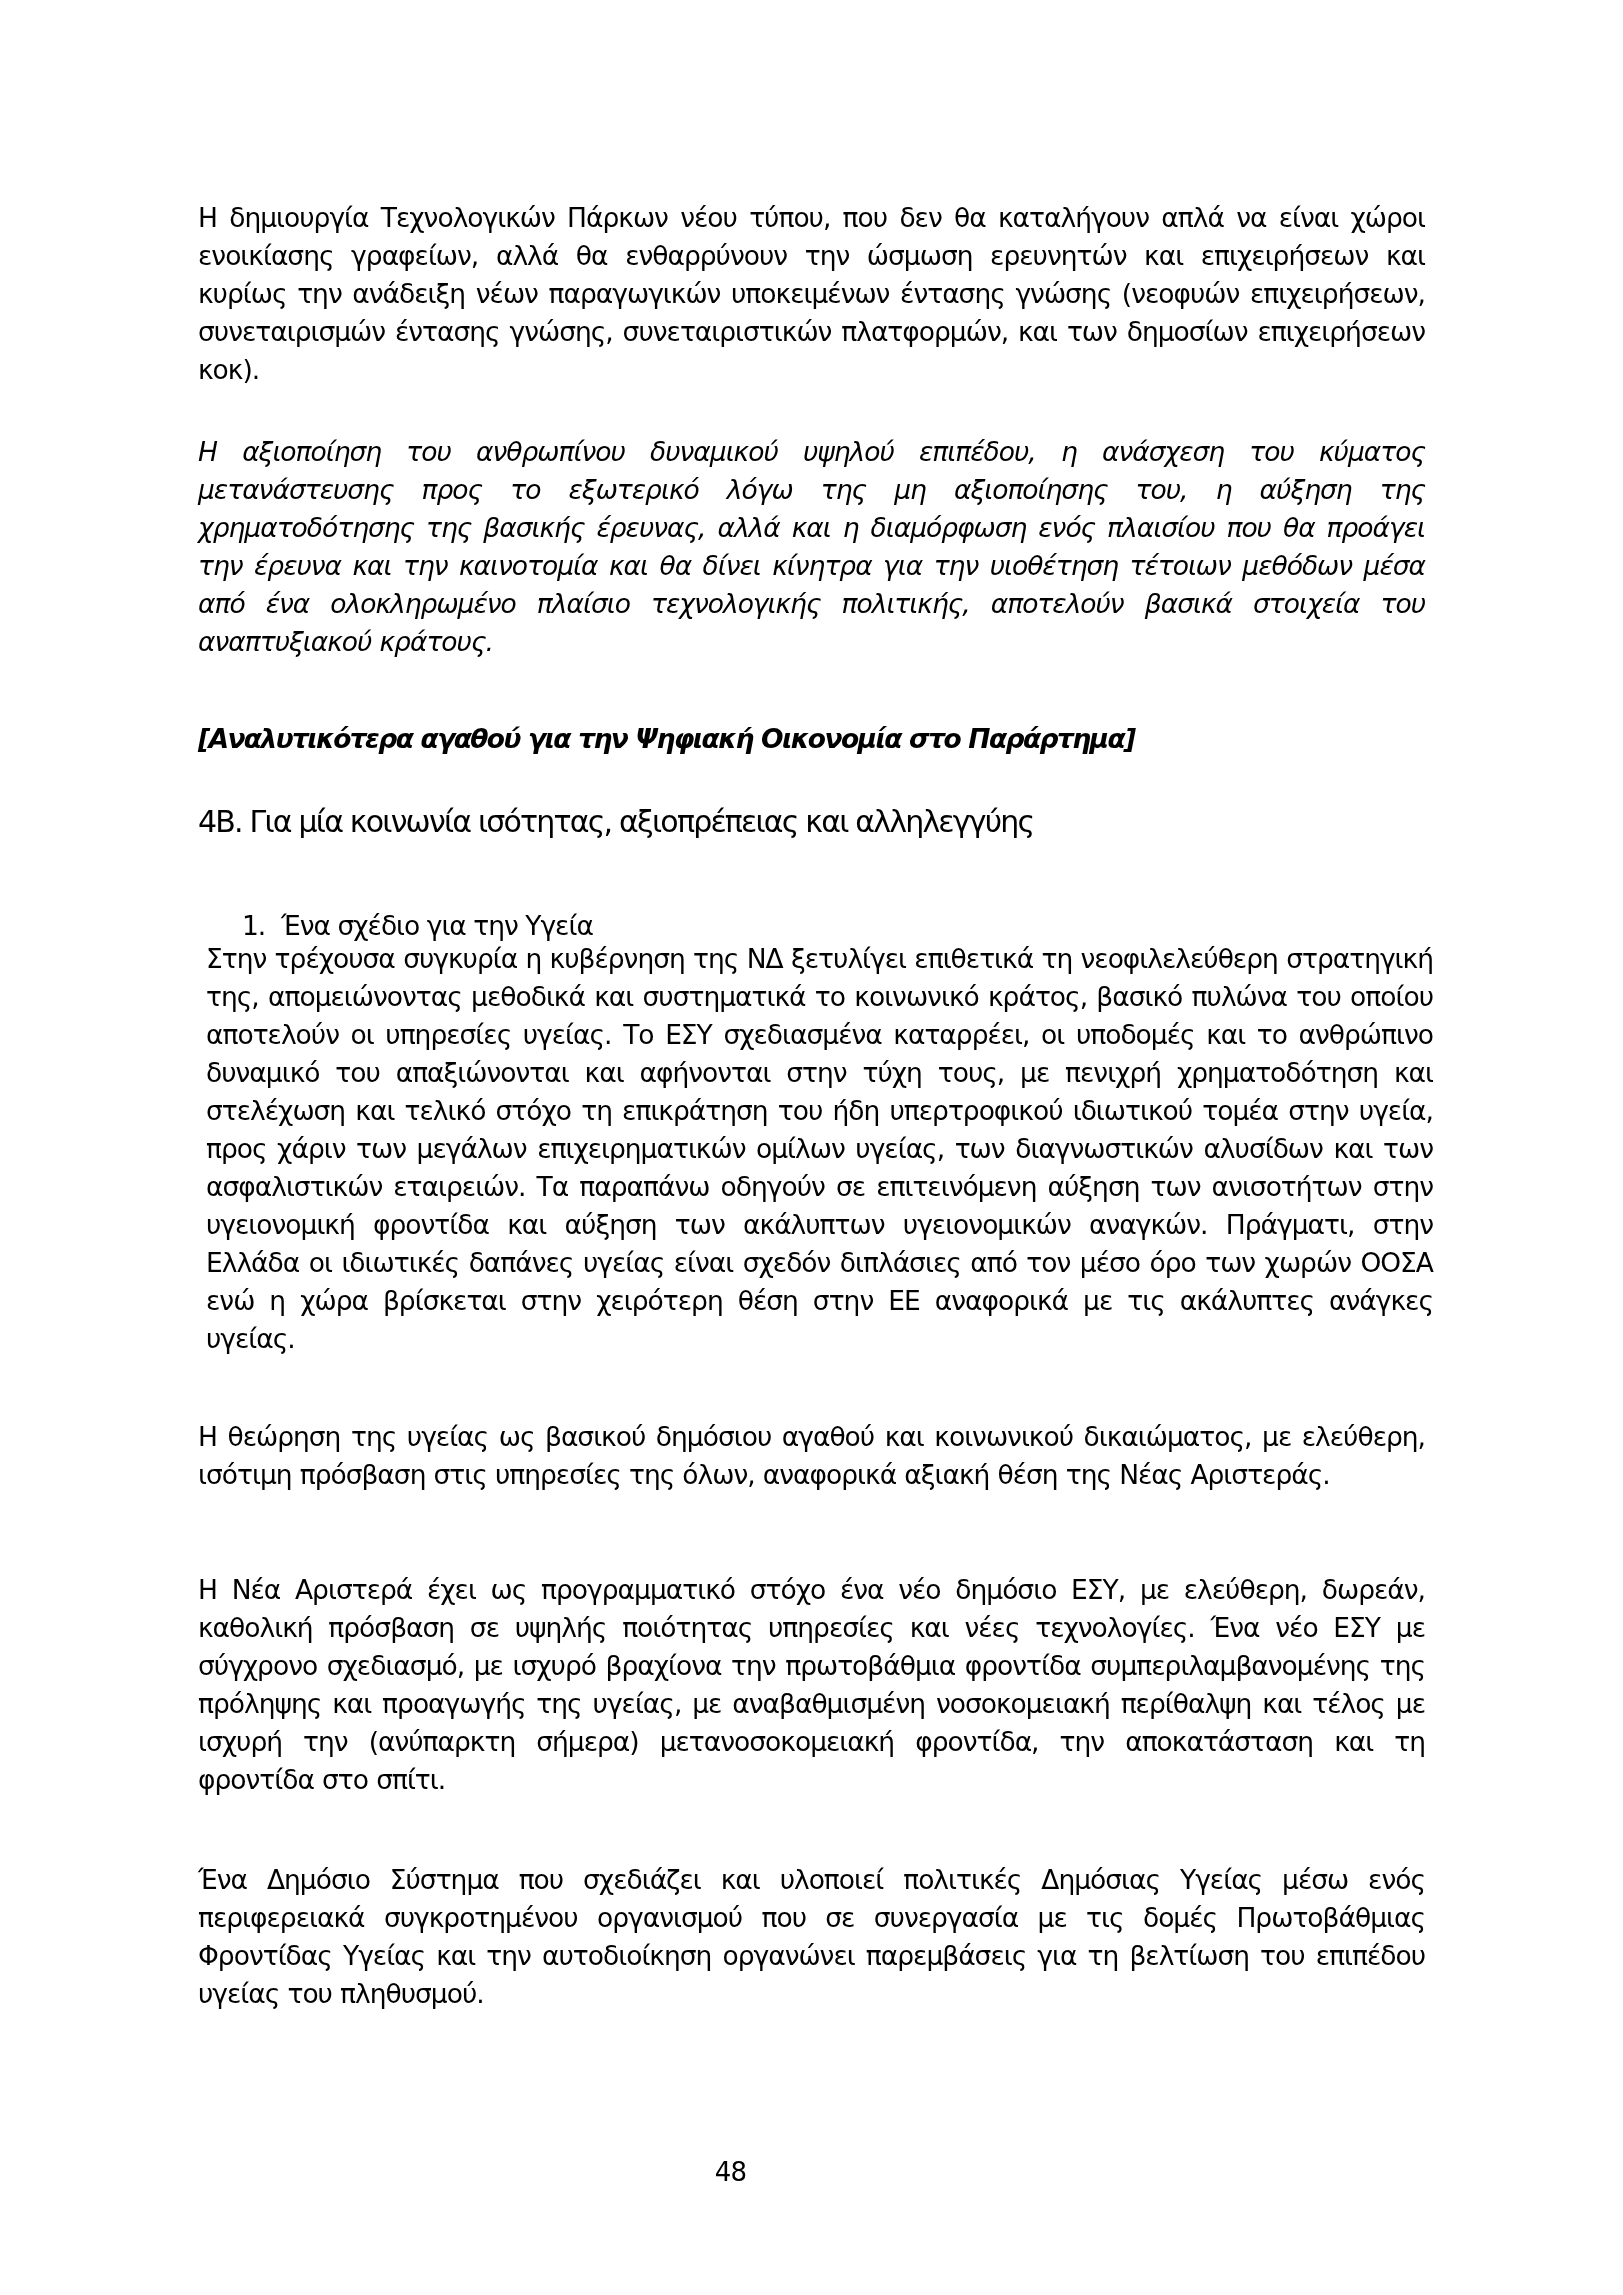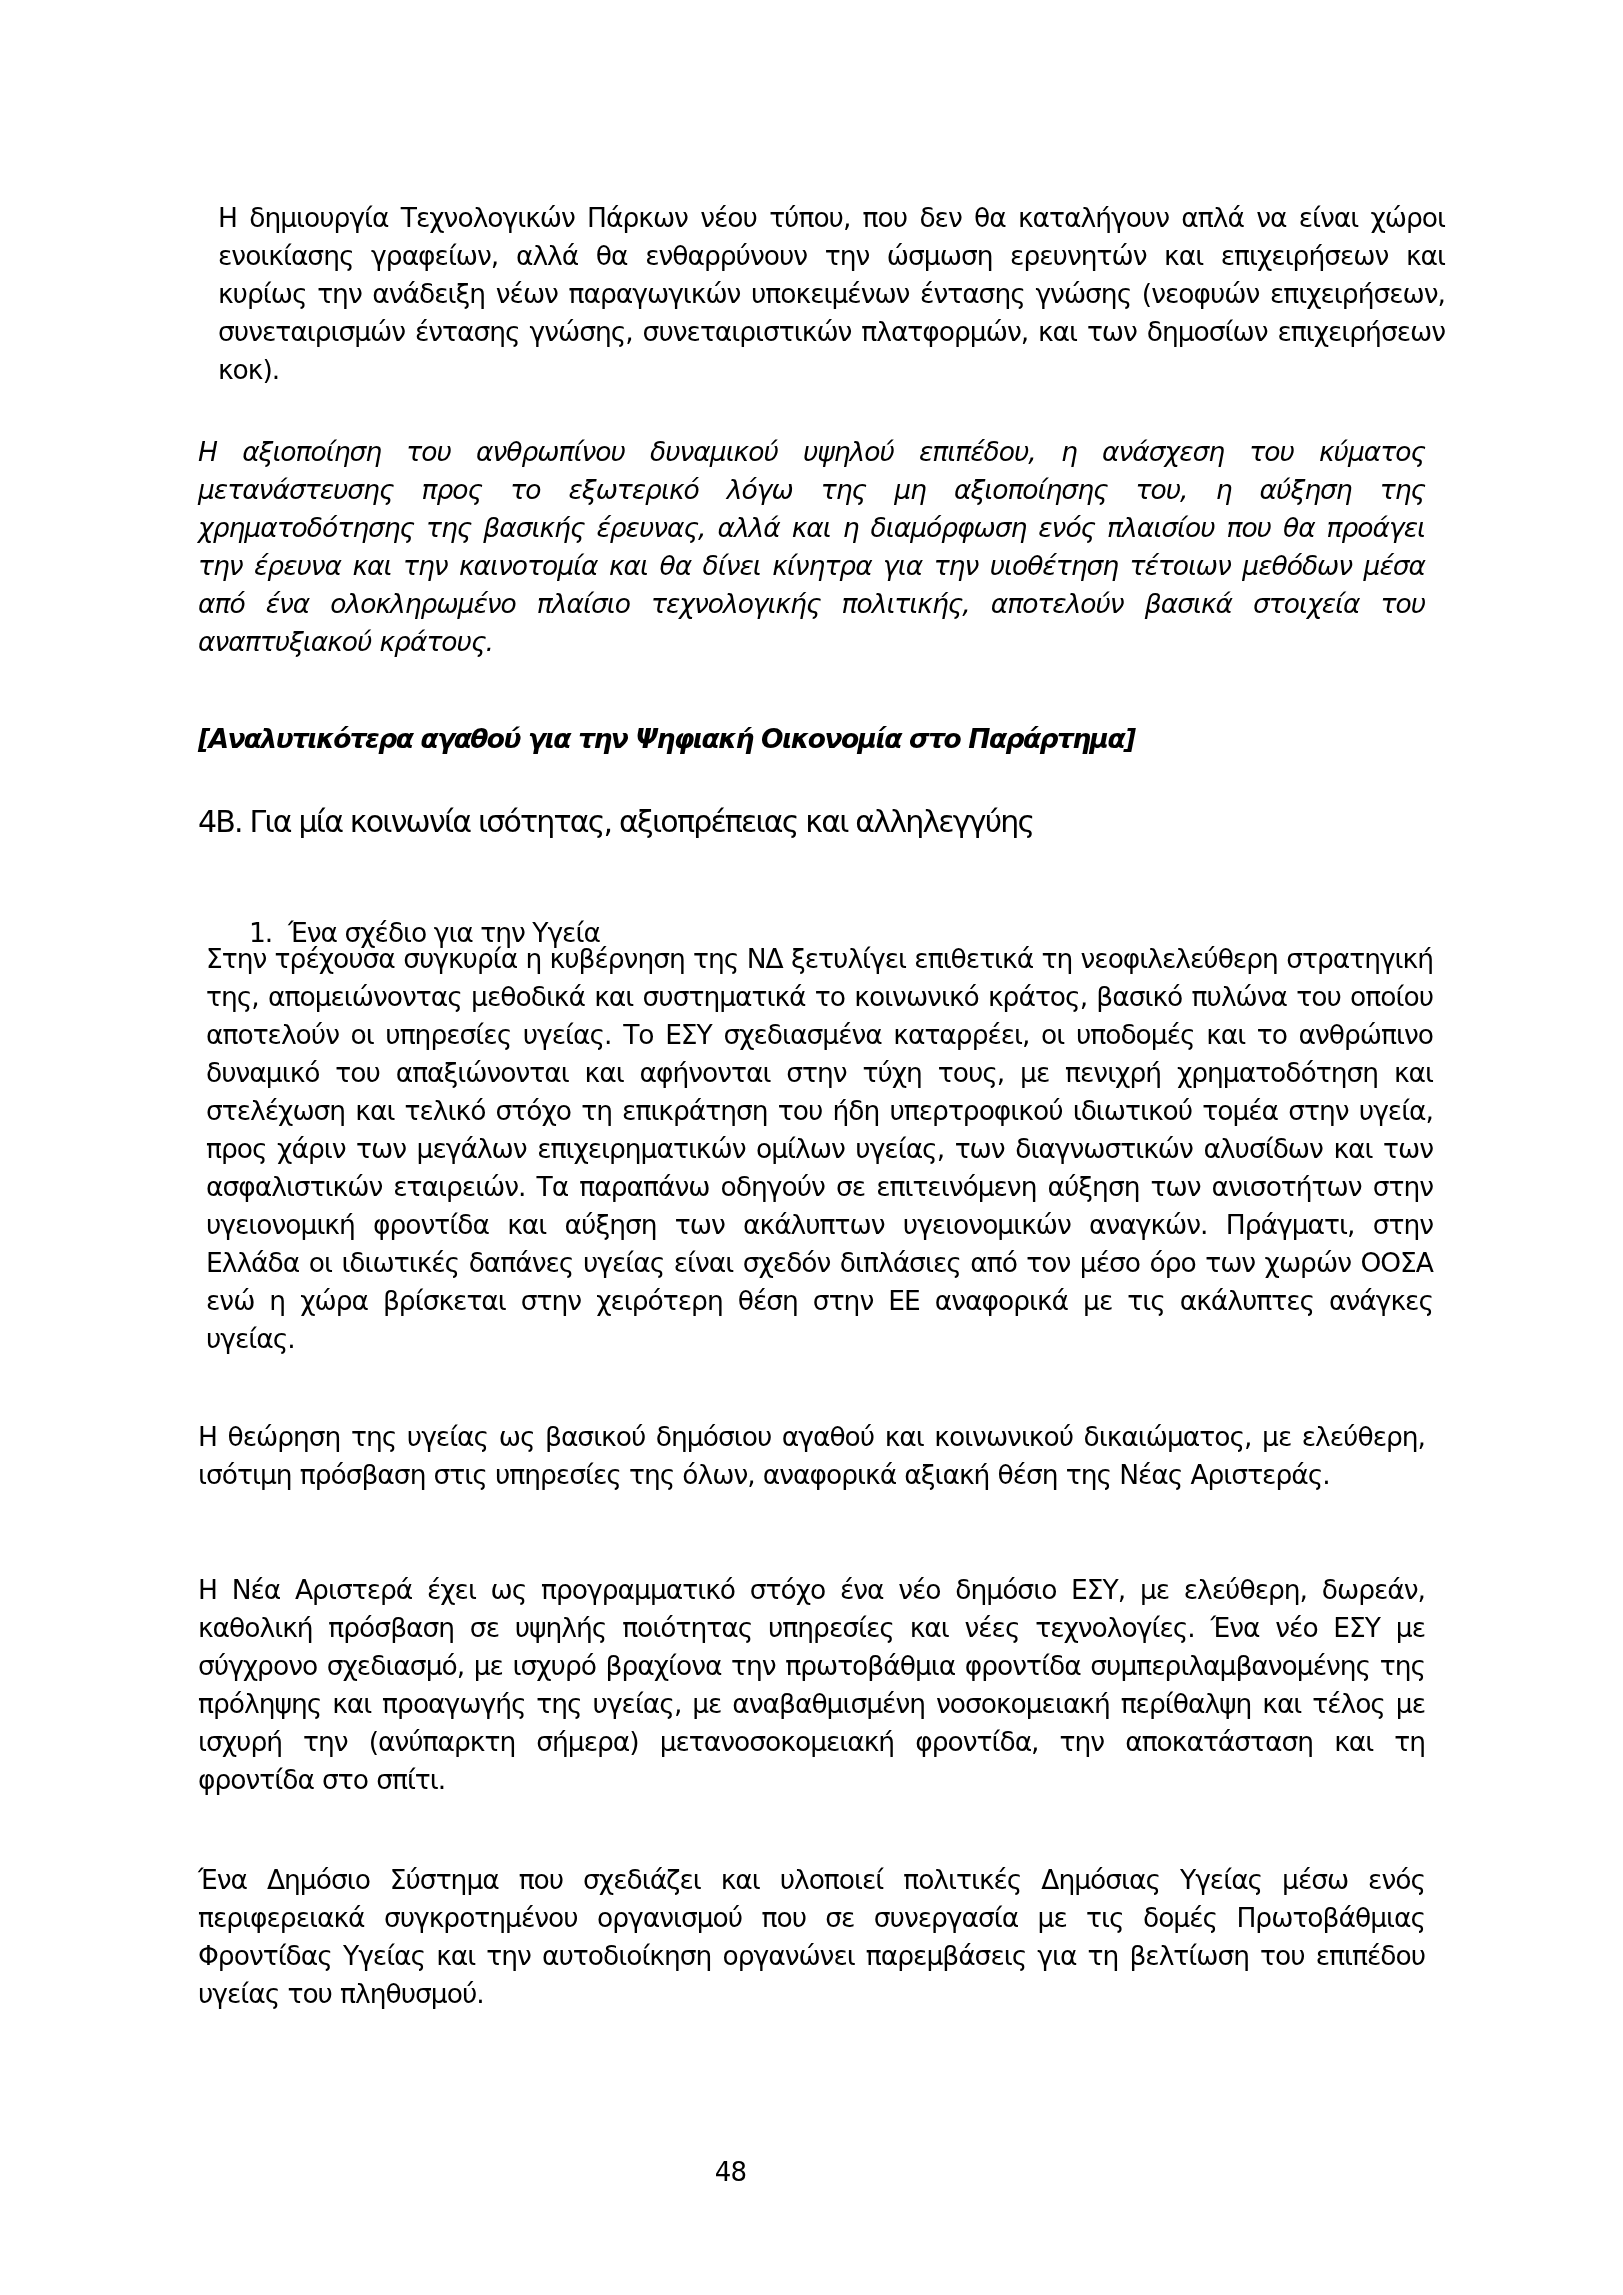--- a/index.html
+++ b/index.html
@@ -11,30 +11,30 @@
     .page {
       position: absolute; left: 198px; top: 0; width: 1227px;
     }
     .block {
       position: absolute; left: 0; width: 1227px;
       font-size: 26.5px; line-height: 38px;
       text-align: justify; text-align-last: left;
       letter-spacing: -1px; word-spacing: 0.7px;
       margin: 0;
     }
-    #p1 { top: 199px; margin-left: 20px; }
+    #p1 { top: 199px; }
     #p2 { top: 433px; font-style: italic; }
     #note { top: 720px; font-weight: bold; font-style: italic; letter-spacing: -1.6px; }
     #h2 {
       position: absolute; top: 799px; left: 0; margin: 0;
       font-size: 30px; font-weight: normal; letter-spacing: -1.8px; line-height: 46px;
       white-space: nowrap;
     }
     #li1 {
-      position: absolute; top: 901px; left: 36px; margin: 15px;
+      position: absolute; top: 901px; left: 36px; margin: 8px;
       font-size: 26.5px; line-height: 34px; letter-spacing: -1px; white-space: nowrap;
     }
     #li1 .num { display: inline-block; width: 39px; }
     #p3 { top: 940px; margin-left: 8px; }
     #p4 { top: 1418px; }
     #p5 { top: 1571px; }
     #p6 { top: 1861px; }
     #page-number {
       position: absolute; top: 2157px; left: 0; width: 1461px; text-align: center;
       font-size: 26px; letter-spacing: -0.7px;

